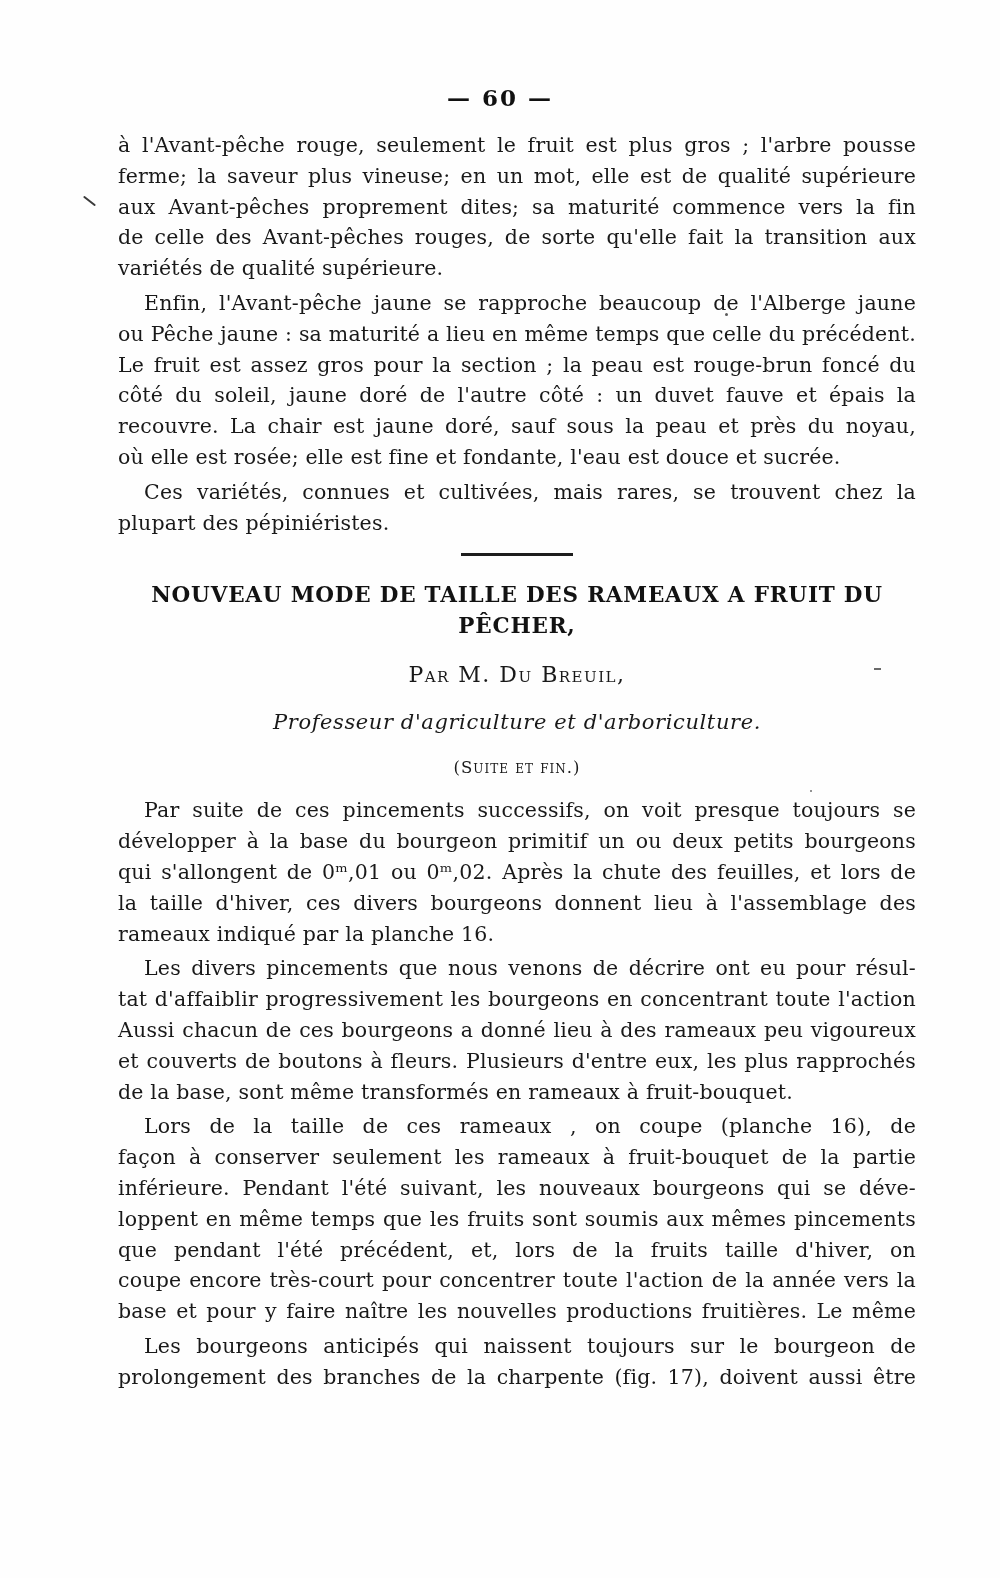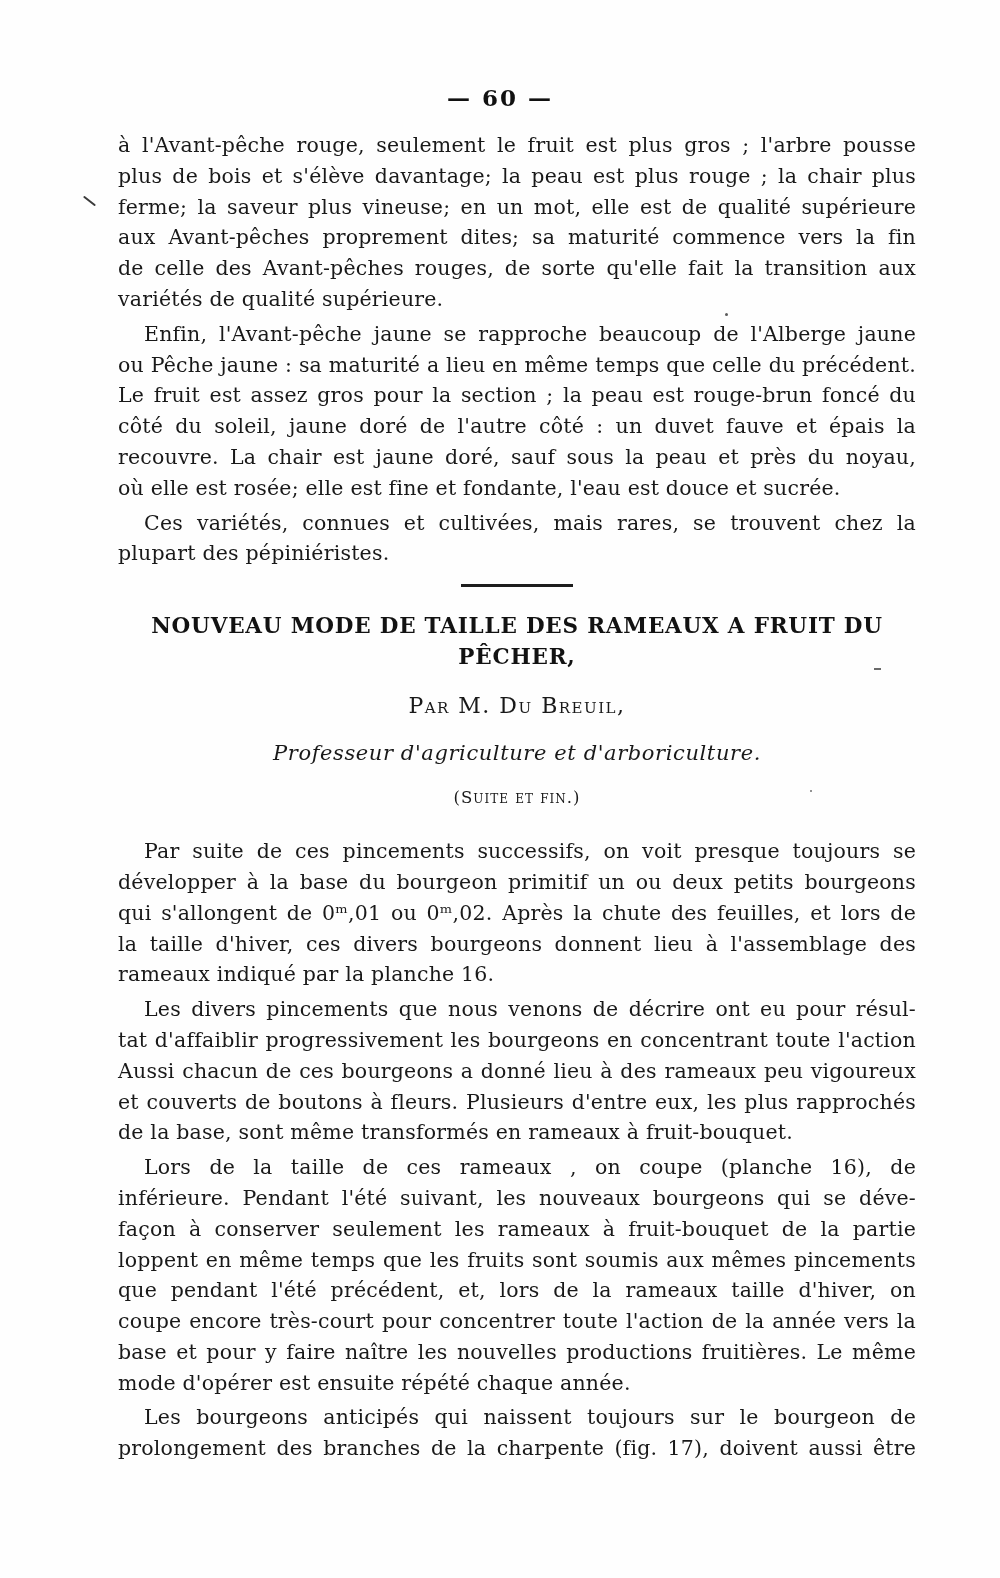--- a/index.html
+++ b/index.html
@@ -65,21 +65,21 @@
   }
   .sec-affil {
     margin-top: 16px;
     text-align: center;
     font-style: italic;
     font-size: 21px;
     letter-spacing: 0.6px;
   }
   .sec-suite {
     margin-top: 15px;
-    margin-bottom: 22px;
+    margin-bottom: 12px;
     text-align: center;
     font-variant: small-caps;
     font-size: 16.5px;
     letter-spacing: 1px;
   }
   
   .margin-slash {
     position: absolute;
     left: 82px; top: 200px;
     width: 15px; height: 2px;
@@ -118,21 +118,20 @@
   <div class="margin-slash"></div>
   <div class="byline-dash"></div>
   <div class="speck-1"></div>
   <div class="speck-2"></div>
 
   <div class="text-col">
 
     <div>
         <div class="para">
           <div class="line">à l'Avant-pêche rouge, seulement le fruit est plus gros ; l'arbre pousse</div>
-          <div class="line">plus de bois et s'élève davantage; la peau est plus rouge ; la chair plus</div>
           <div class="line">ferme; la saveur plus vineuse; en un mot, elle est de qualité supérieure</div>
           <div class="line">aux Avant-pêches proprement dites; sa maturité commence vers la fin</div>
           <div class="line">de celle des Avant-pêches rouges, de sorte qu'elle fait la transition aux</div>
           <div class="line end">variétés de qualité supérieure.</div>
         </div>
         <div class="para">
           <div class="line indent">Enfin, l'Avant-pêche jaune se rapproche beaucoup de l'Alberge jaune</div>
           <div class="line">ou Pêche jaune : sa maturité a lieu en même temps que celle du précédent.</div>
           <div class="line">Le fruit est assez gros pour la section ; la peau est rouge-brun foncé du</div>
           <div class="line">côté du soleil, jaune doré de l'autre côté : un duvet fauve et épais la</div>
@@ -165,27 +164,26 @@
         </div>
         <div class="para">
           <div class="line indent">Les divers pincements que nous venons de décrire ont eu pour résul-</div>
           <div class="line">tat d'affaiblir progressivement les bourgeons en concentrant toute l'action</div>
           <div class="line">Aussi chacun de ces bourgeons a donné lieu à des rameaux peu vigoureux</div>
           <div class="line">et couverts de boutons à fleurs. Plusieurs d'entre eux, les plus rapprochés</div>
           <div class="line end">de la base, sont même transformés en rameaux à fruit-bouquet.</div>
         </div>
         <div class="para">
           <div class="line indent">Lors de la taille de ces rameaux , on coupe (planche 16), de</div>
+          <div class="line">façon à conserver seulement les rameaux à fruit-bouquet de la partie</div>
           <div class="line">inférieure. Pendant l'été suivant, les nouveaux bourgeons qui se déve-</div>
-          <div class="line">façon à conserver seulement les rameaux à fruit-bouquet de la partie</div>
           <div class="line">loppent en même temps que les fruits sont soumis aux mêmes pincements</div>
-          <div class="line">que pendant l'été précédent, et, lors de la rameaux taille d'hiver, on</div>
+          <div class="line">que pendant l'été précédent, et, lors de la fruits taille d'hiver, on</div>
           <div class="line">coupe encore très-court pour concentrer toute l'action de la année vers la</div>
           <div class="line">base et pour y faire naître les nouvelles productions fruitières. Le même</div>
-          <div class="line end">mode d'opérer est ensuite répété chaque année.</div>
         </div>
         <div class="para">
           <div class="line indent">Les bourgeons anticipés qui naissent toujours sur le bourgeon de</div>
           <div class="line">prolongement des branches de la charpente (fig. 17), doivent aussi être</div>
         </div>
       </div>
 
   </div>
 </div>
 

